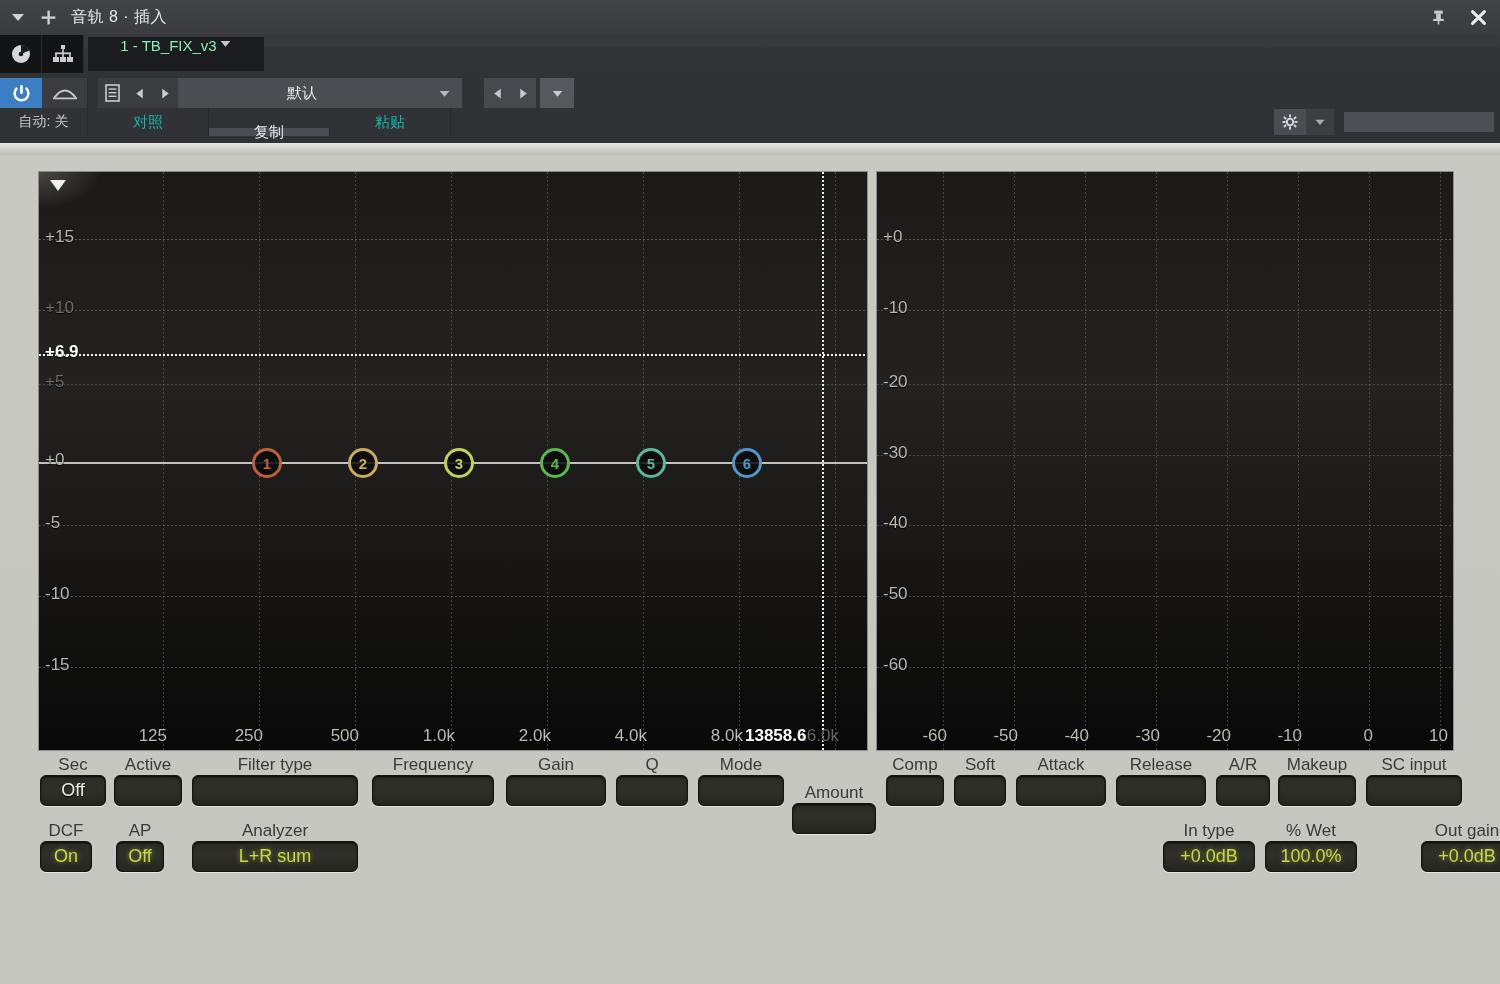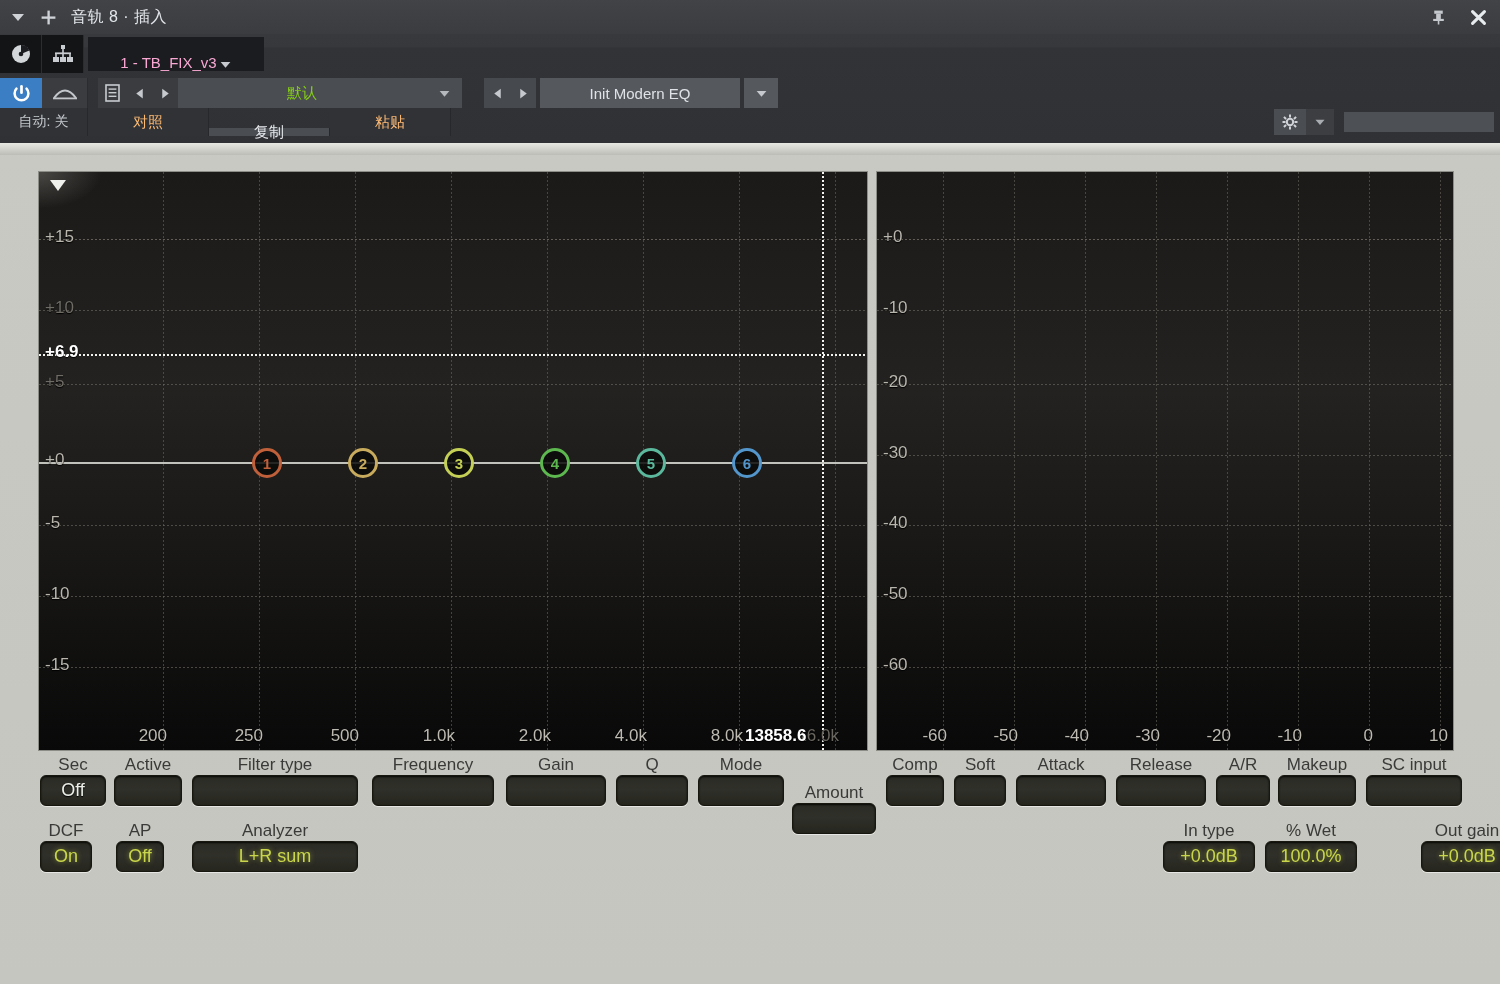--- a/index.html
+++ b/index.html
@@ -29,46 +29,46 @@
 
   
   #row2{ position:absolute; left:0; top:34px; height:40px; width:1500px; display:flex; align-items:center; }
   .sq-btn{
     width:42px; height:38px; background:#131416;
     border-right:1px solid #2b2d30;
     display:flex; align-items:center; justify-content:center; cursor:pointer;
   }
   #plugin-slot{
     margin-left:4px; width:176px; height:34px; background:#1b1c1f;
-    display:flex; align-items:flex-end; justify-content:center; gap:2px;
-    color:#f9a8d4; font-size:15px; cursor:pointer;
+    display:flex; align-items:flex-start; justify-content:center; gap:2px;
+    color:#86efac; font-size:15px; cursor:pointer;
   }
 
   
   #row3{ position:absolute; left:0; top:78px; height:30px; width:1500px; display:flex; align-items:stretch; }
   #power-btn{ width:42px; background:#3c7ec4; display:flex; align-items:center; justify-content:center; cursor:pointer; }
   #bypass-btn{ width:46px; background:#3a3c40; display:flex; align-items:center; justify-content:center; cursor:pointer; border-right:1px solid #2a2c2f;}
   #list-btn{ width:28px; background:#3a3c40; display:flex;align-items:center;justify-content:center;cursor:pointer; margin-left:10px;}
   .navarrow{ width:26px; background:#3a3c40; display:flex;align-items:center;justify-content:center;cursor:pointer; }
   #preset-name{
-    width:248px; background:#4a4d52; color:#84cc16; font-size:15px;
+    width:248px; background:#4a4d52; color:#e5e5e5; font-size:15px;
     display:flex;align-items:center;justify-content:center; cursor:pointer;
   }
   #preset-caret{ width:36px; background:#4a4d52; display:flex;align-items:center;justify-content:center;cursor:pointer;}
   #prog-group{ position:absolute; left:484px; top:78px; height:30px; display:flex; }
   #prog-group .navarrow{ background:#46494e; }
   #prog-name{ width:200px; background:#55585d; color:#dfe2e6; font-size:15px;
     display:flex;align-items:center;justify-content:center;cursor:pointer; margin-left:4px;}
   #prog-caret{ width:34px; background:#55585d; display:flex;align-items:center;justify-content:center;cursor:pointer; margin-left:4px;}
 
   
   #row4{ position:absolute; left:0; top:108px; height:28px; width:1500px; display:flex; }
   #auto-label{ width:88px; background:#303236; color:#c5c9ce; font-size:14px;
     display:flex;align-items:center;justify-content:center; border-right:1px solid #26282b; cursor:pointer;}
-  .abtn{ width:121px; background:#303236; color:#fdba74; font-size:15px;
+  .abtn{ width:121px; background:#303236; color:#14b8a6; font-size:15px;
     display:flex;align-items:center;justify-content:center; border-right:1px solid #26282b; cursor:pointer;}
   .abtn.active{ background:#4a4d52; color:#e4e7eb;margin-top:20px; }
   #gear-area{ position:absolute; right:0; top:108px; height:28px; display:flex; align-items:center; }
   #gear-btn{ width:32px;height:26px;background:#4a4d52;display:flex;align-items:center;justify-content:center;cursor:pointer;}
   #gear-caret{ width:28px;height:26px;background:#3c3e42;display:flex;align-items:center;justify-content:center;cursor:pointer;}
   #param-strip{ width:150px;height:20px;background:#4d5055; margin-left:10px; margin-right:6px; cursor:pointer;}
 
   
   #plugin{
     position:absolute; left:0; top:143px; width:1500px; height:841px;
@@ -254,21 +254,20 @@
     <div class="navarrow">
       <svg width="13" height="13" viewBox="0 0 16 16">
           <polygon points="12,2 12,14 4,8" fill="#c6c9cd"></polygon>
         </svg>
     </div>
     <div class="navarrow">
       <svg width="13" height="13" viewBox="0 0 16 16">
           <polygon points="4,2 4,14 12,8" fill="#c6c9cd"></polygon>
         </svg>
     </div>
-    <div id="prog-name">Init Modern EQ</div>
     <div id="prog-caret">
       <svg width="13" height="13" viewBox="0 0 16 16">
           <polygon points="2,5 14,5 8,12" fill="#c6c9cd"></polygon>
         </svg>
     </div>
   </div>
 
   <div id="row4">
     <div id="auto-label">自动: 关</div>
     <div class="abtn">对照</div>
@@ -332,21 +331,21 @@
 
       <div class="ylab" style="top:75px">+15</div>
       <div class="ylab dim" style="top:146px">+10</div>
       <div class="ylab hot" style="top:190px">+6.9</div>
       <div class="ylab dim" style="top:220px">+5</div>
       <div class="ylab" style="top:298px">+0</div>
       <div class="ylab" style="top:361px">-5</div>
       <div class="ylab" style="top:432px">-10</div>
       <div class="ylab" style="top:503px">-15</div>
 
-      <div class="xlab" style="left:128px">200</div>
+      <div class="xlab" style="left:128px">125</div>
       <div class="xlab" style="left:224px">250</div>
       <div class="xlab" style="left:320px">500</div>
       <div class="xlab" style="left:416px">1.0k</div>
       <div class="xlab" style="left:512px">2.0k</div>
       <div class="xlab" style="left:608px">4.0k</div>
       <div class="xlab" style="left:704px">8.0k</div>
       <div class="xlab dim" style="left:800px">16.0k</div>
       <div class="xlab hot" style="left:706px">13858.6</div>
 
       <div class="node" style="left:228px; top:291px; border:3px solid #c0603a; color:#c0603a;">1</div>

